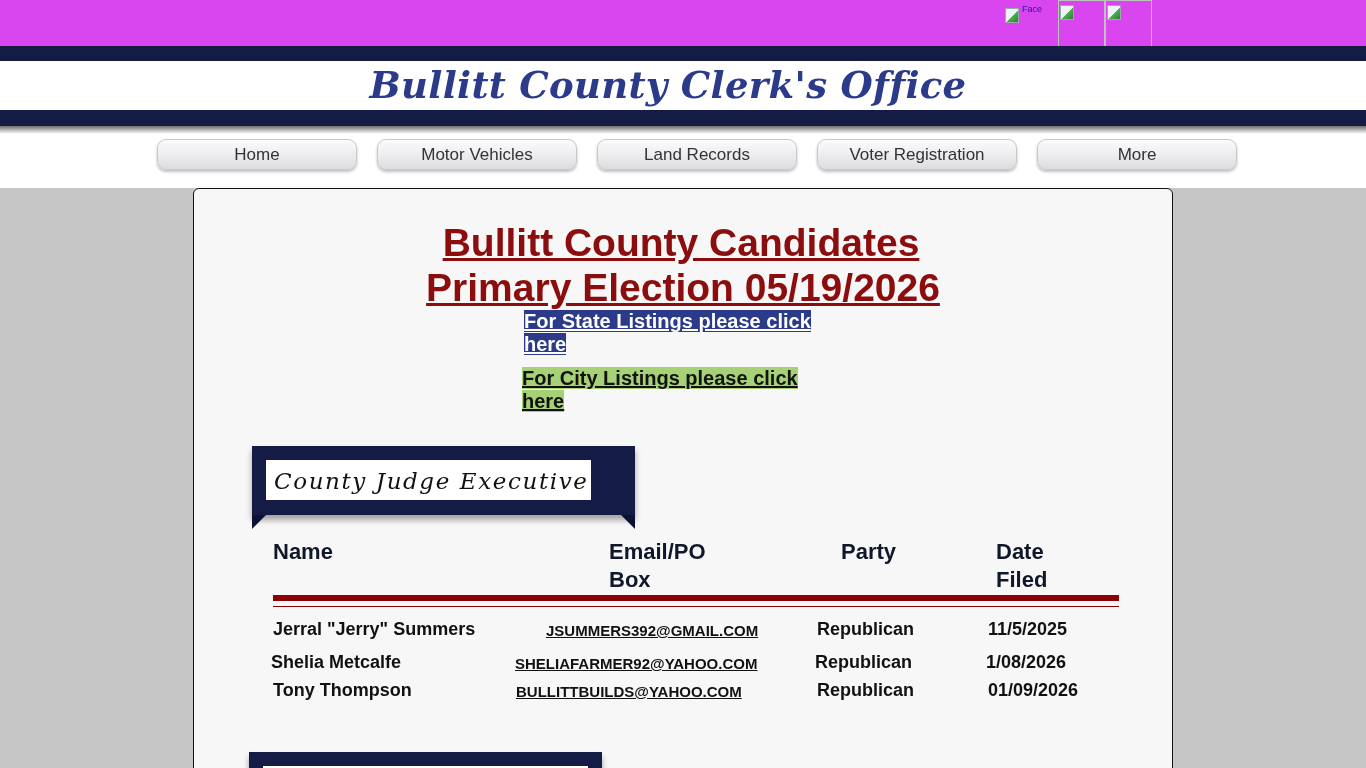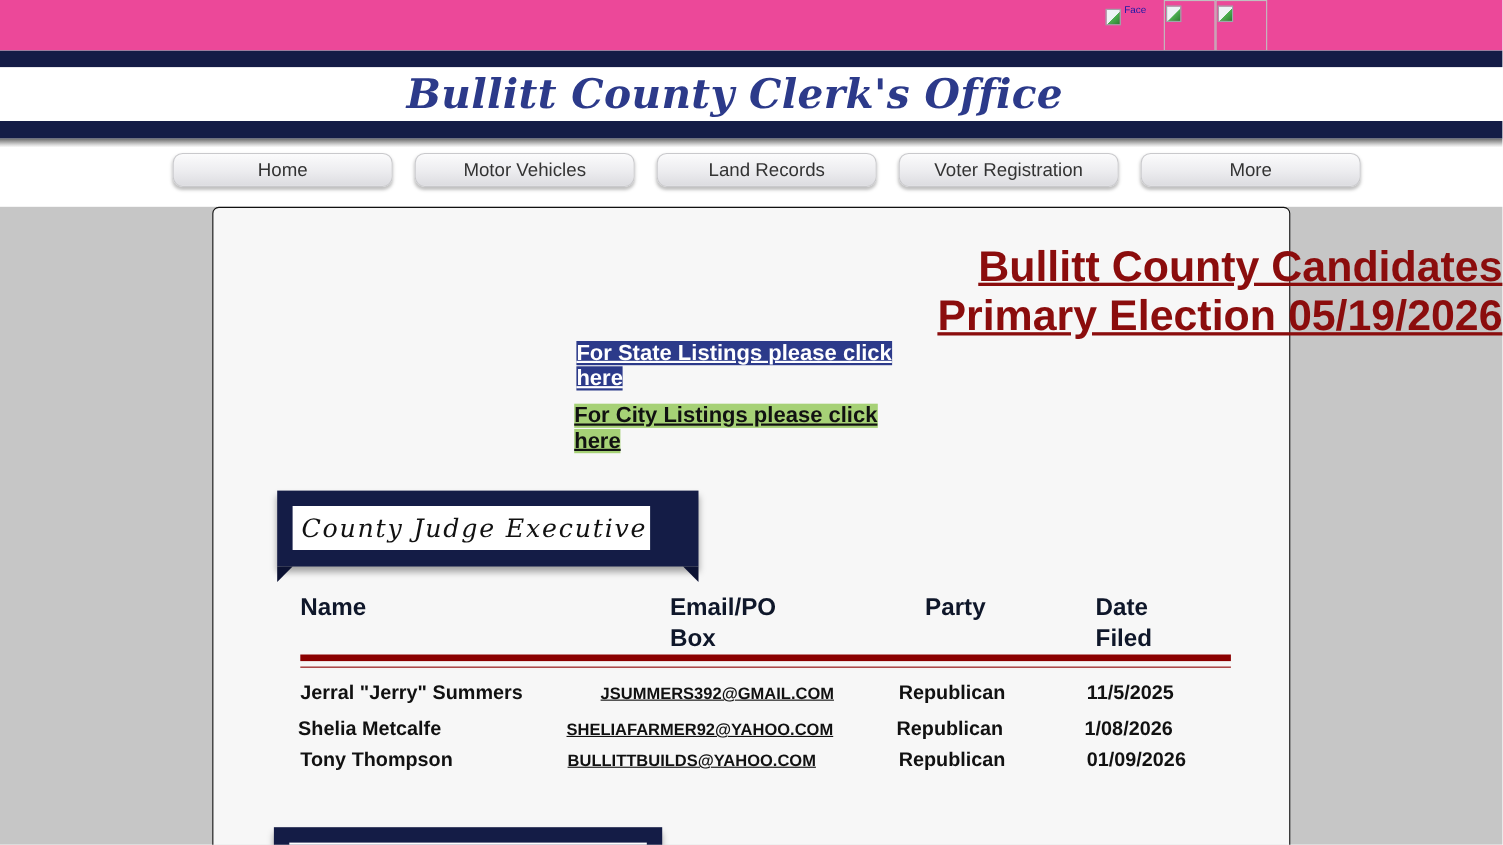--- a/index.html
+++ b/index.html
@@ -1,20 +1,20 @@
 <!DOCTYPE html>
 <html><head>
   <meta charset="utf-8">
   <style>
     * { box-sizing: border-box; margin: 0; padding: 0; }
     html, body { width: 1366px; height: 768px; overflow: hidden; background: #ffffff; }
     body { position: relative; font-family: "Liberation Sans", sans-serif; }
 
     
-    .social-bar { position: absolute; top: 0; left: 0; width: 1366px; height: 46px; background: #ec4899; }
+    .social-bar { position: absolute; top: 0; left: 0; width: 1366px; height: 46px; background: #d946ef; }
     .social-img { position: absolute; top: 0; height: 46px; }
     .social-img.fb { left: 1004px; top: 4px; width: 50px; height: 20px; font-size: 9px; color: #1a1aa6; display: flex; align-items: flex-start; }
     .social-img.boxed { border: 1px solid #c0c0c0; width: 47px; height: 47px; }
     .social-img.s2 { left: 1058px; }
     .social-img.s3 { left: 1105px; }
     .broken-icon { width: 16px; height: 16px; display: inline-block; position: relative; margin: 3px 2px 0 0; }
     .broken-icon::before { content: ""; position: absolute; left: 1px; top: 1px; width: 12px; height: 13px; border: 1px solid #9aa; background: linear-gradient(135deg, #eef3f6 55%, #4caf50 56%, #2e7d32 100%); }
 
     
     .banner { position: absolute; top: 46px; left: 0; width: 1366px; height: 80px; background: #ffffff; }
@@ -30,21 +30,21 @@
       box-shadow: 0 2px 3px rgba(0,0,0,0.25);
       display: flex; align-items: center; justify-content: center;
       font-size: 17px; color: #333; cursor: pointer; }
 
     
     .backdrop { position: absolute; top: 188px; left: 0; width: 1366px; height: 580px; background: #c6c6c6; }
 
     
     .panel { position: absolute; top: 188px; left: 193px; width: 980px; height: 600px; background: #f7f7f7; border: 1.5px solid #111; border-radius: 6px; }
 
-    .page-title { position: absolute; top: 220px; left: 0; width: 1366px; text-align: right; font-weight: bold; font-size: 39px; line-height: 45px; color: #8b0d0d; }
+    .page-title { position: absolute; top: 220px; left: 0; width: 1366px; text-align: center; font-weight: bold; font-size: 39px; line-height: 45px; color: #8b0d0d; }
     .page-title span { display: block; text-decoration: underline; }
     .page-title .l1 { margin-left: -4px; }
 
     .link-state { position: absolute; top: 310px; left: 524px; width: 320px; font-weight: bold; font-size: 20px; line-height: 23px; }
     .link-state a { background: #2c3a8a; color: #ffffff; text-decoration: underline; cursor: pointer; }
     .link-city { position: absolute; top: 367px; left: 522px; width: 320px; font-weight: bold; font-size: 20px; line-height: 23px; }
     .link-city a { background: #a6d176; color: #111; text-decoration: underline; cursor: pointer; }
 
     
     .ribbon { position: absolute; left: 252px; top: 446px; width: 383px; height: 69px; background: #141c46; box-shadow: 0 5px 6px rgba(0,0,0,0.35); }

